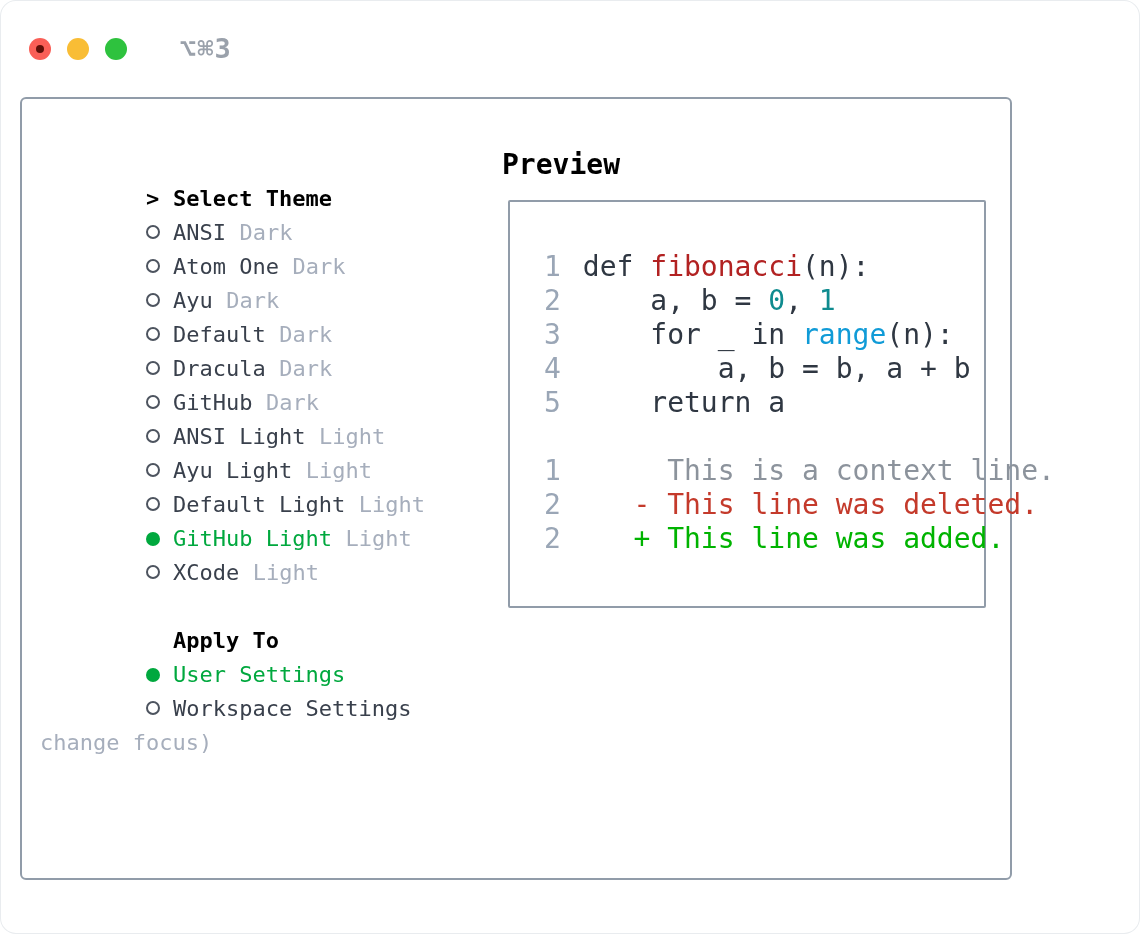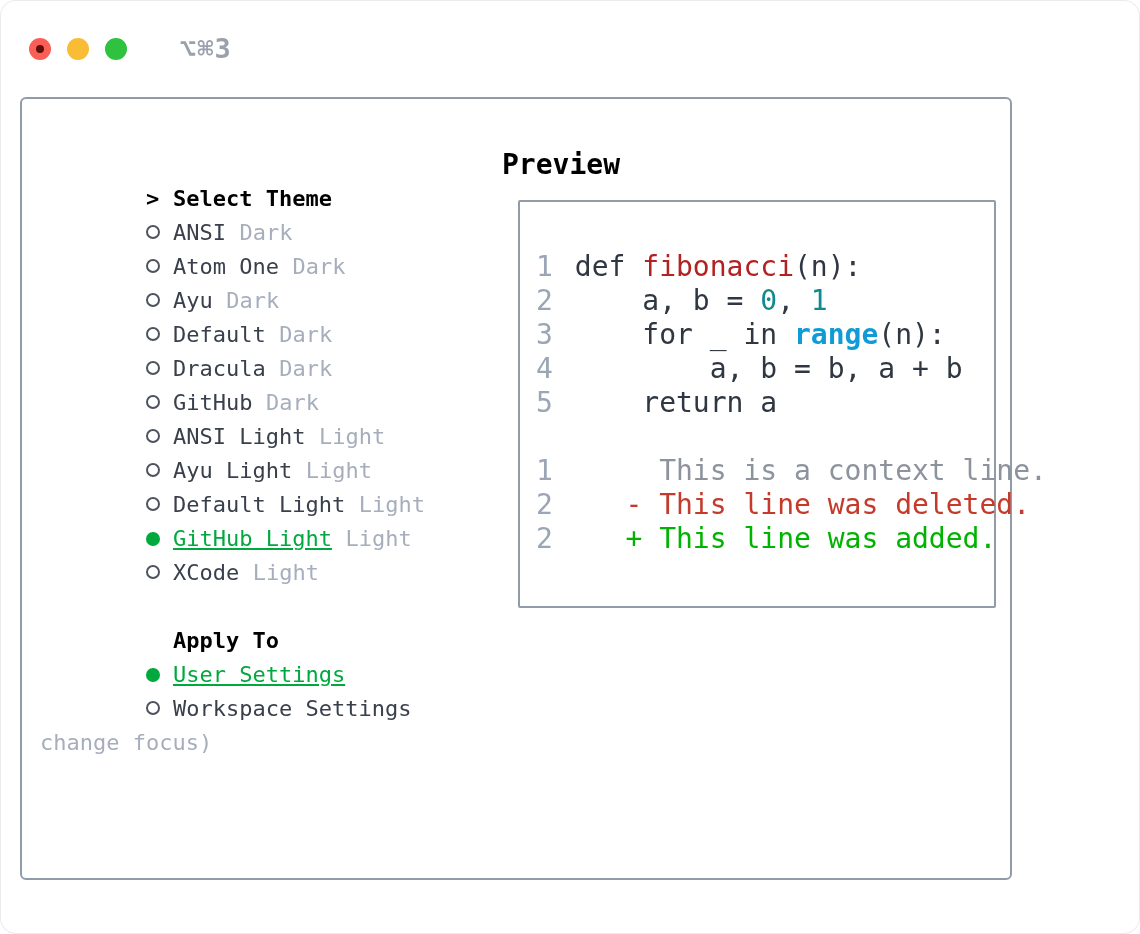--- a/index.html
+++ b/index.html
@@ -25,38 +25,38 @@
   .title{margin-left:37px;font-size:27px;font-weight:bold;color:var(--title-gray);letter-spacing:1px;}
   
   .panel{margin-left:20px;width:992px;height:783px;border:2px solid var(--border-gray);
     border-radius:6px;padding:49px 0 0 18px;display:flex;align-items:flex-start;}
   .leftcol{width:462px;flex:none;font-size:22px;}
   .row{height:34px;line-height:34px;white-space:pre;}
   .marker{display:inline-block;width:27px;}
   .marker::before{content:"";display:inline-block;width:10px;height:10px;
     border:2px solid #4d545f;border-radius:50%;vertical-align:1px;}
   .row[data-sel="on"] .marker::before{width:14px;height:14px;border:none;background:var(--selection-green);vertical-align:0;}
-  .row[data-sel="on"] .name{color:var(--selection-green);text-decoration:underline;}
+  .row[data-sel="on"] .name{color:var(--selection-green);}
   .name{color:var(--text-dark);}
   .tag{color:var(--muted-gray);margin-left:0.62em;}
   .prompt{display:inline-block;width:27px;font-weight:bold;color:#000;}
   .hname{font-weight:bold;color:#000;}
   .spacer{height:34px;}
   .hint{height:34px;line-height:34px;color:var(--muted-gray);}
   
   .rightcol{flex:1;font-size:28px;}
   .pheader{height:34px;line-height:34px;font-weight:bold;color:#000;}
-  .pbox{margin-top:18px;margin-left:16px;width:478px;height:408px;
-    border:2px solid var(--border-gray);border-radius:2px;padding:48px 0 0 16px;}
+  .pbox{margin-top:18px;margin-left:6px;width:478px;height:408px;
+    border:2px solid var(--border-gray);border-radius:2px;padding:48px 0 0 34px;}
   .cline{height:34px;line-height:34px;white-space:pre;}
   .lnum{display:inline-block;width:1ch;margin-right:22px;color:var(--line-number-gray);}
   .seg{color:var(--code-text);}
   .seg[data-c="function"]{color:var(--function-red);}
   .seg[data-c="number"]{color:var(--number-teal);}
-  .seg[data-c="builtin"]{color:var(--builtin-blue);font-weight:bold;}
+  .seg[data-c="builtin"]{color:var(--builtin-blue);}
   .seg[data-c="context"]{color:var(--context-gray);}
   .seg[data-c="deleted"]{color:var(--deleted-red);}
   .seg[data-c="added"]{color:var(--added-green);}
 </style>
 </head>
 <body>
 
 <div class="window">
 
   <div class="titlebar">

